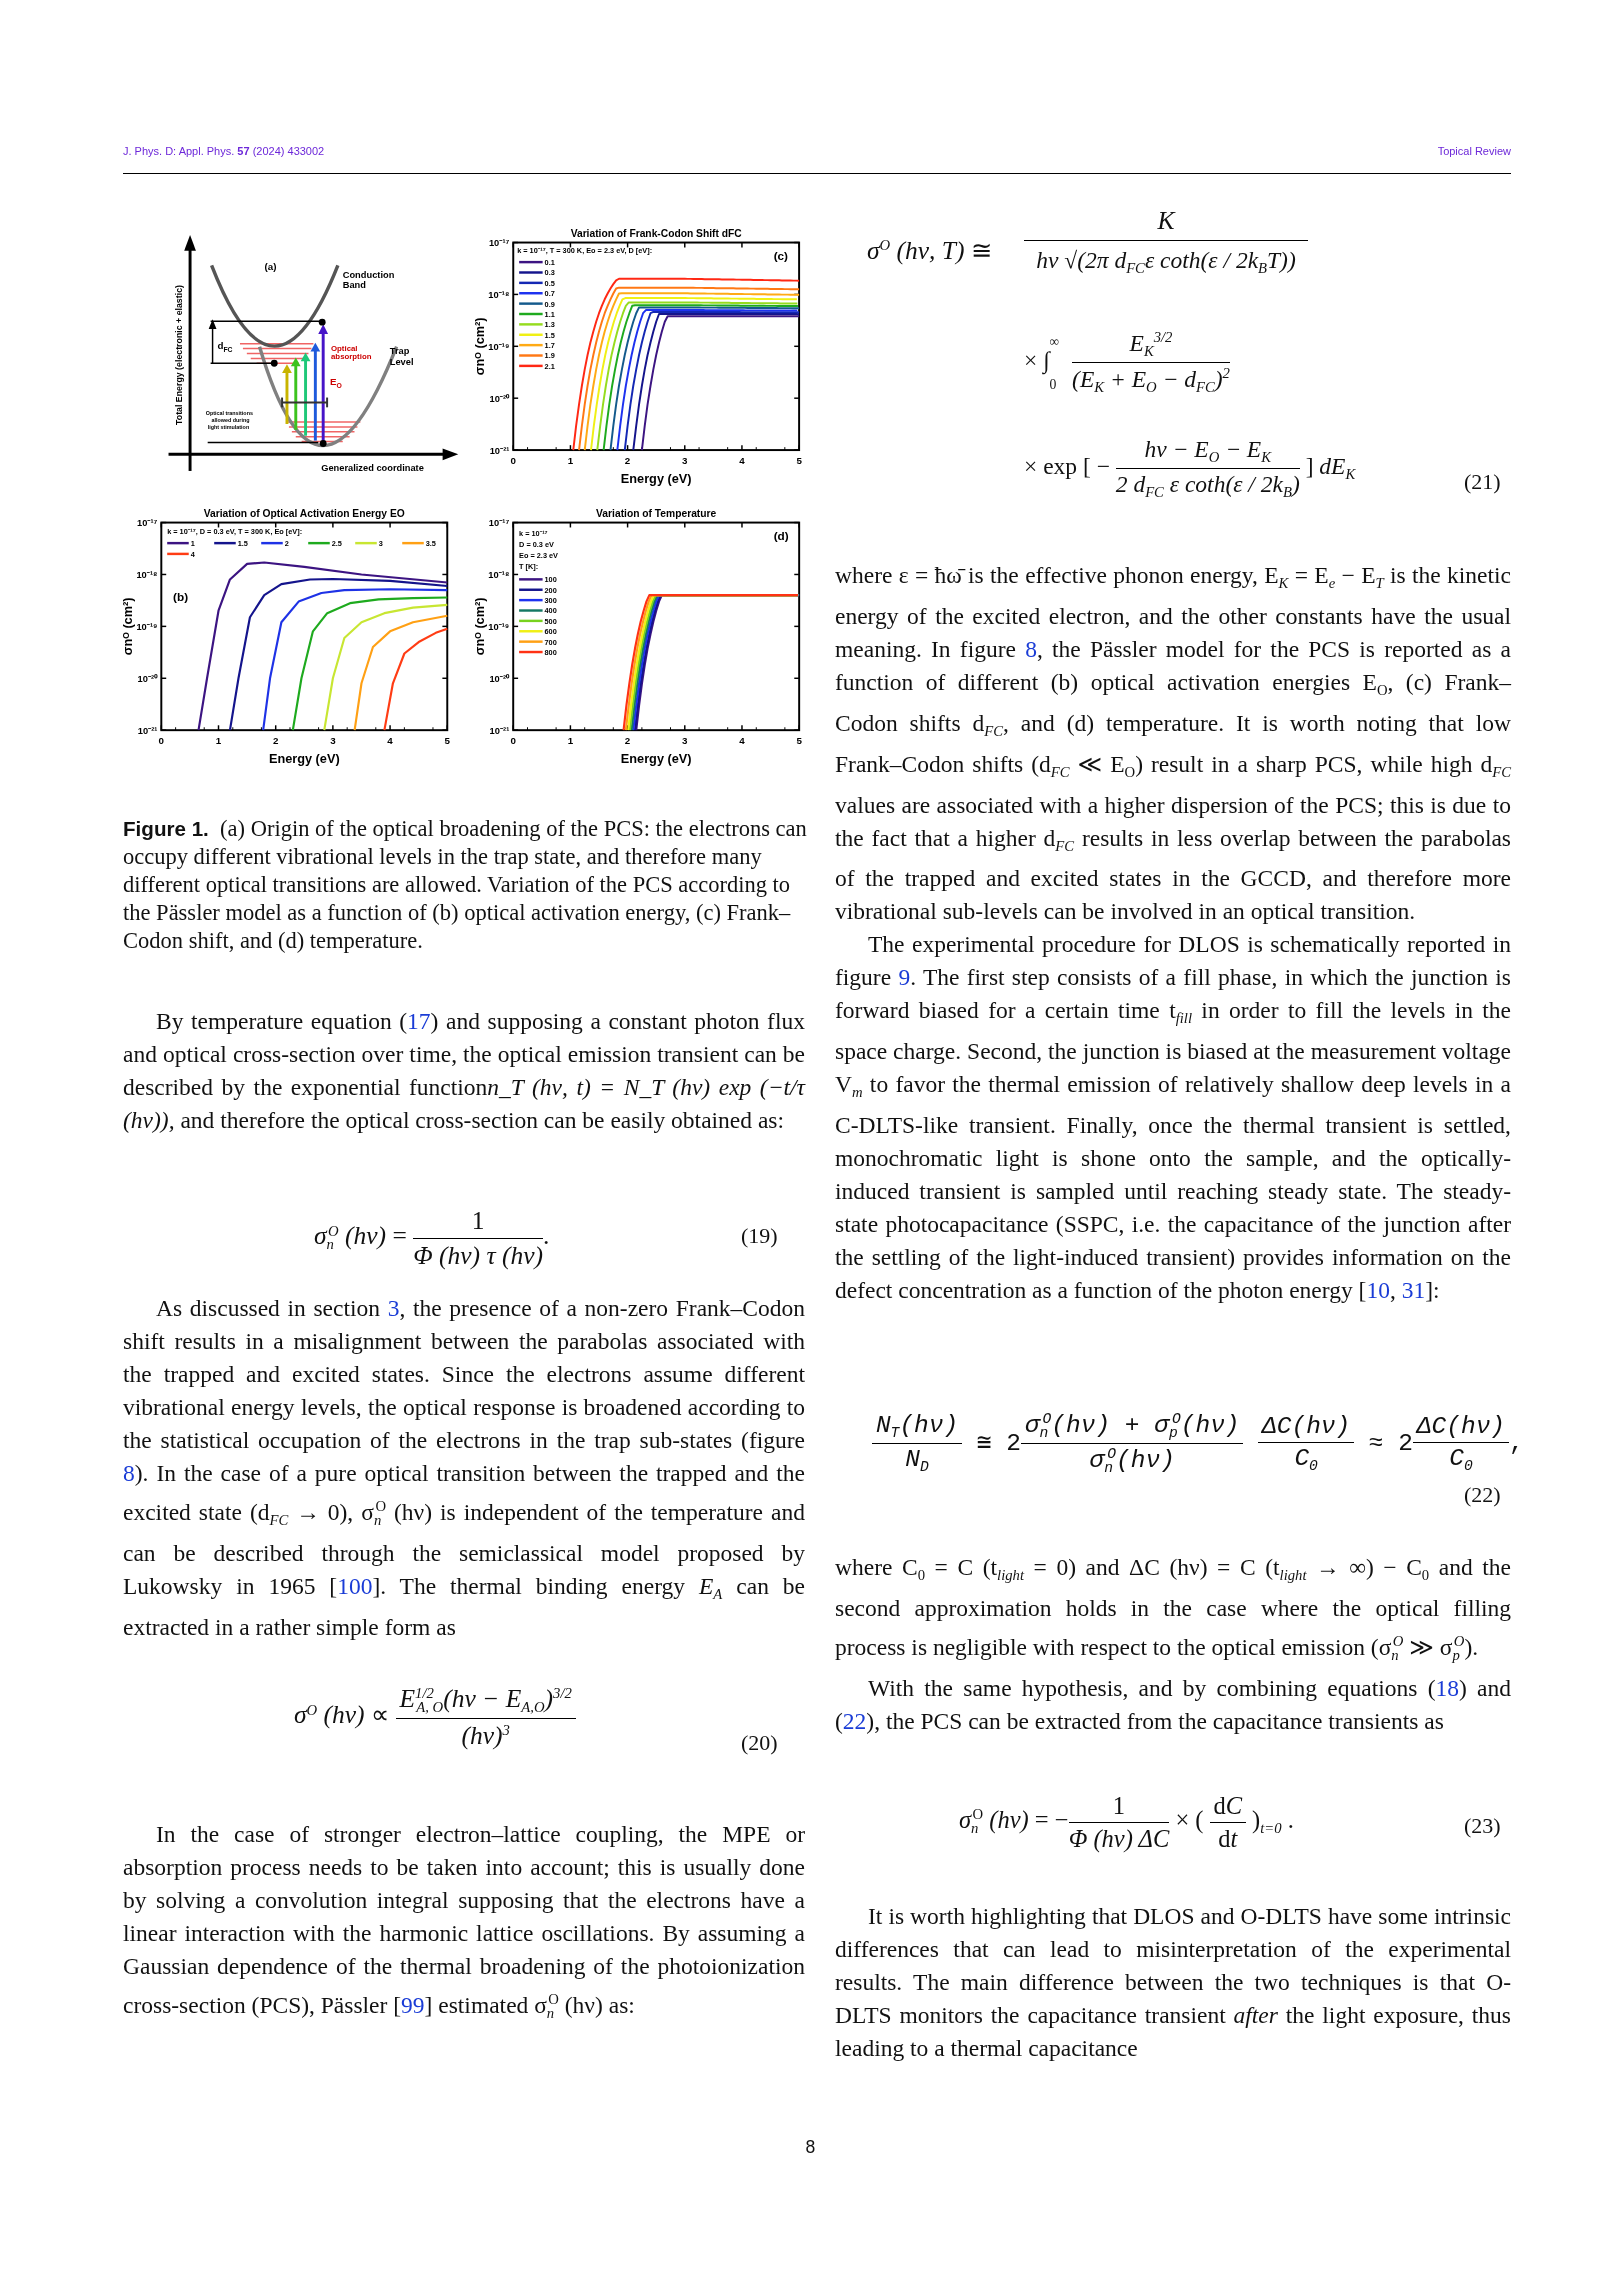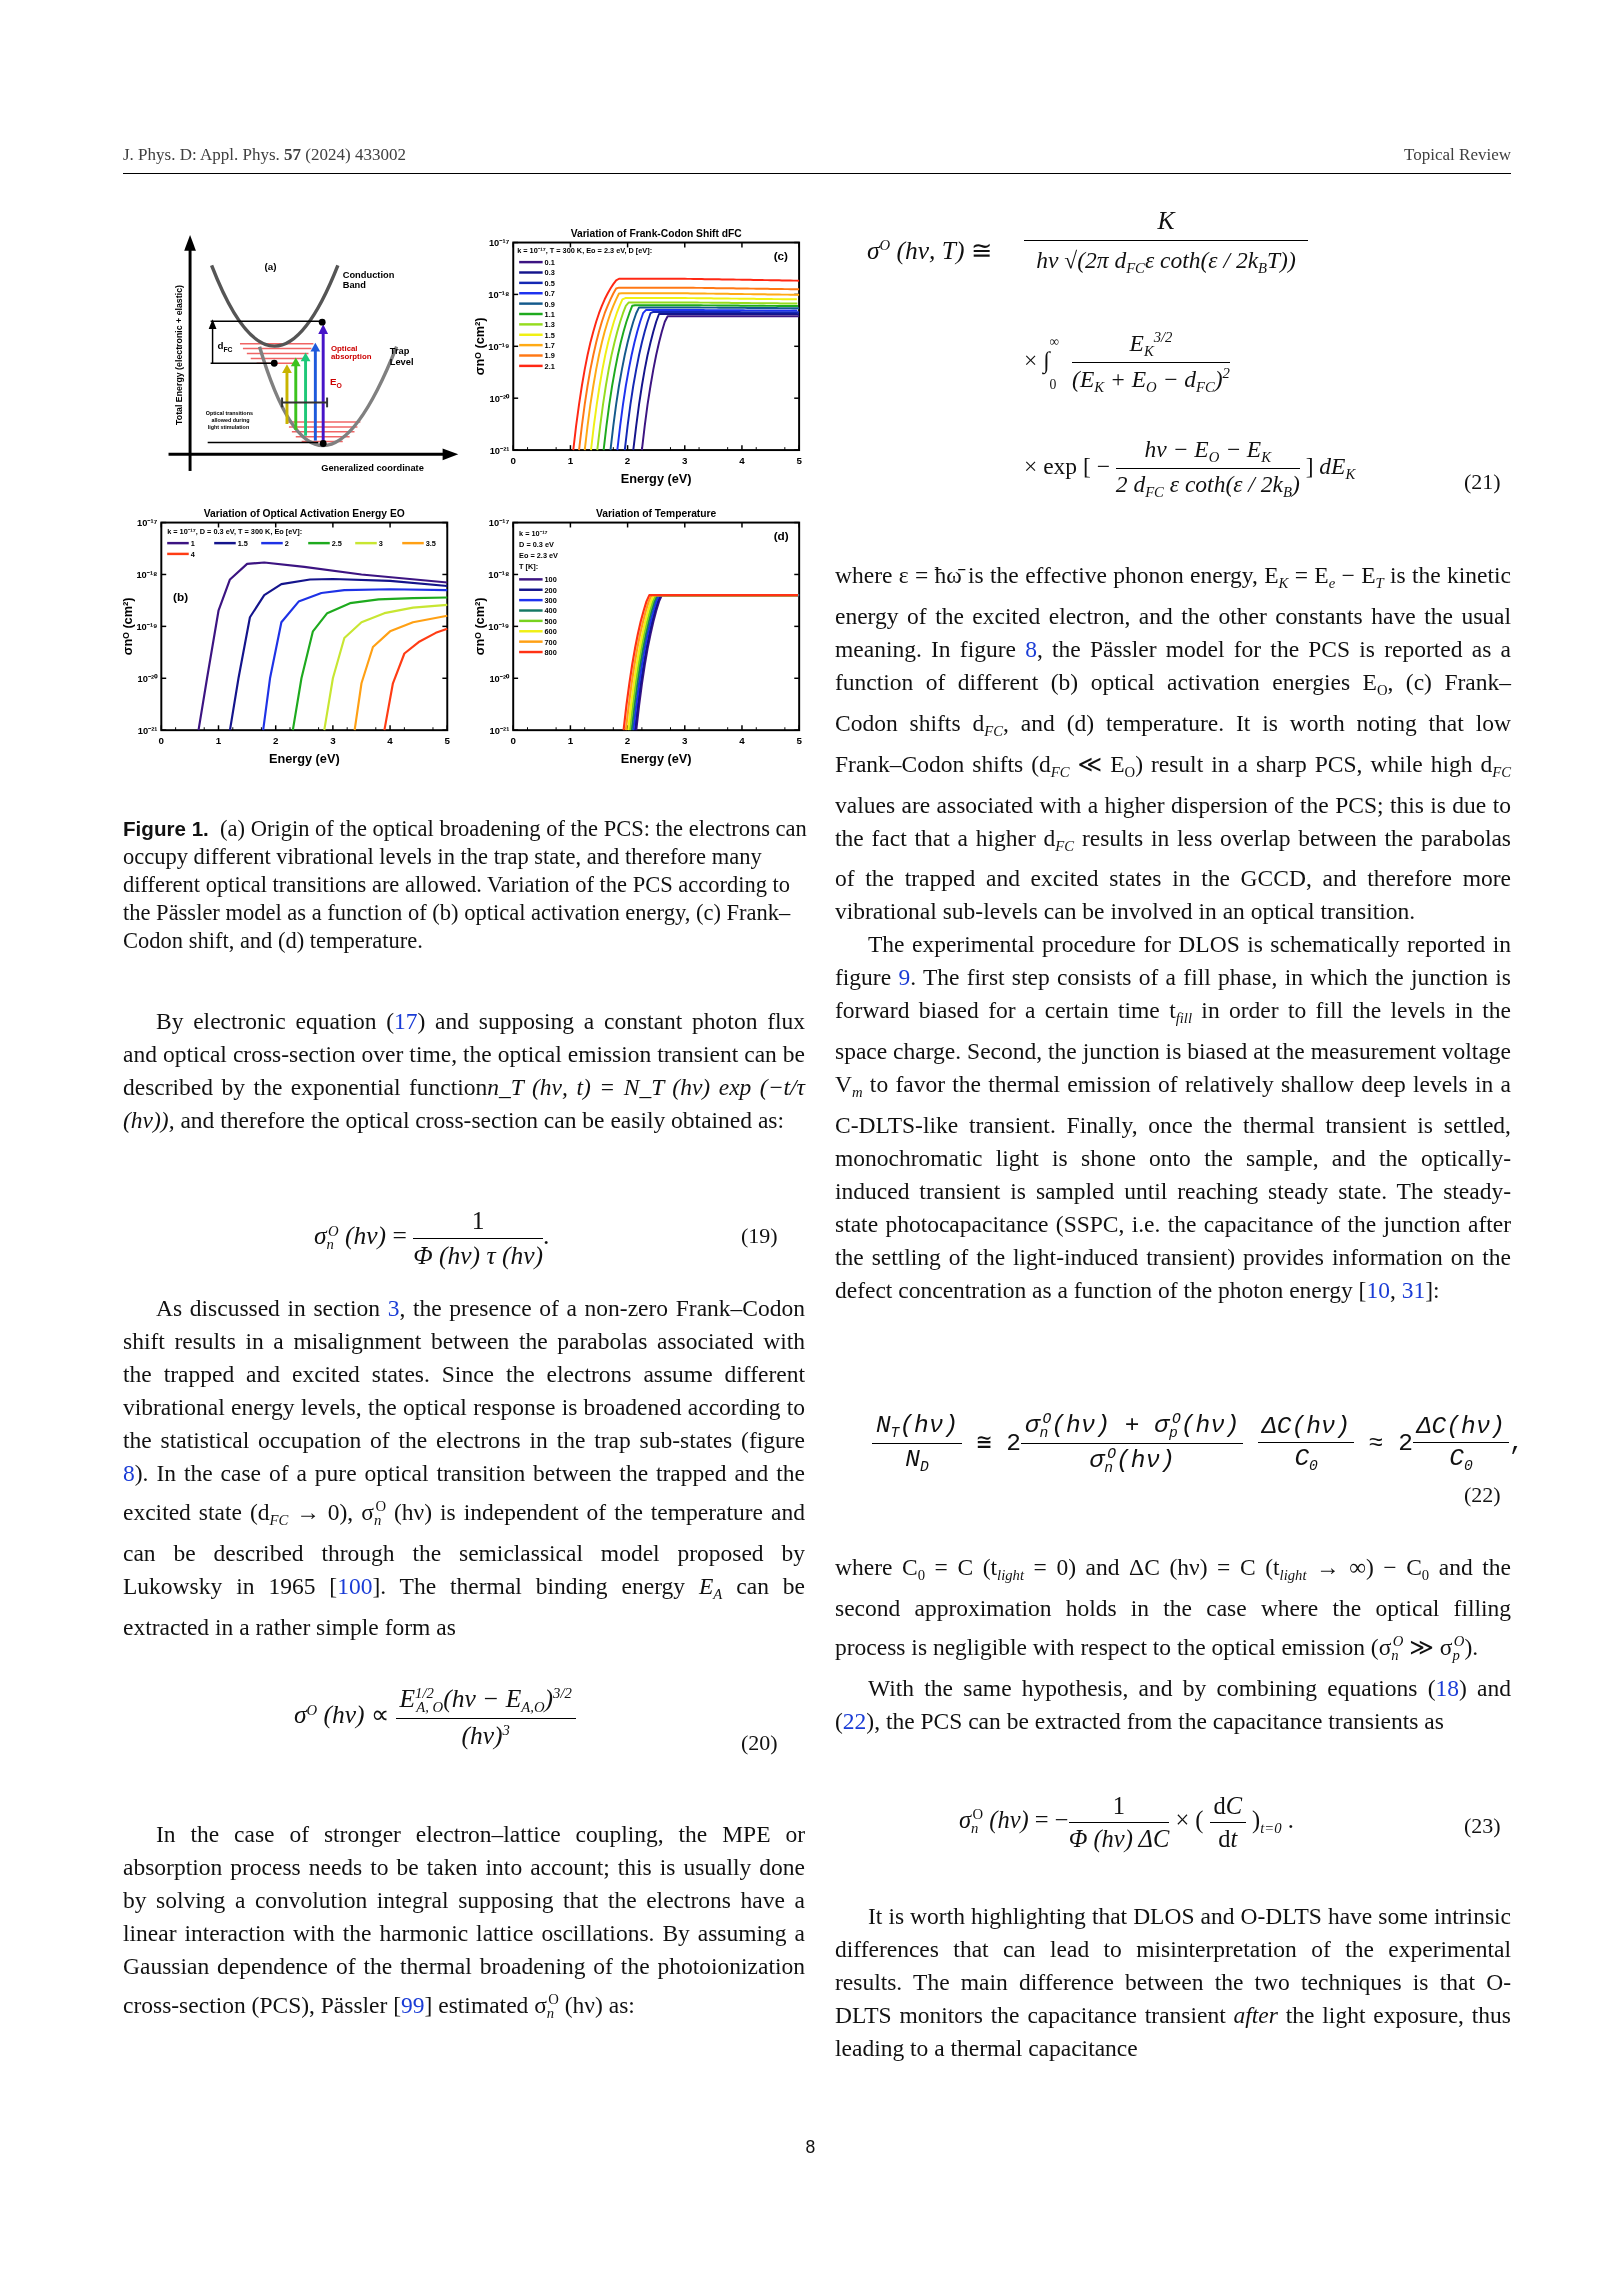--- a/index.html
+++ b/index.html
@@ -1,17 +1,17 @@
 <!DOCTYPE html>
 <html><head>
 <meta charset="utf-8">
 <style>
   html, body { margin:0; padding:0; background:#fff; }
   body { width:1621px; height:2293px; position:relative; overflow:hidden; font-family:"Liberation Serif", serif; color:#111; }
-  .hdr { position:absolute; top:145px; left:123px; right:110px; height:23.5px; font-family:Liberation Serif, serif; font-size:17px; color:#404040; }
+  .hdr { position:absolute; top:145px; left:123px; right:110px; height:23.5px; font-family:Liberation Sans, sans-serif; font-size:11px; color:#6d28d9; }
   .hdr .left { position:absolute; left:0; top:0; }
   .hdr .right { position:absolute; right:0; top:0; }
   .hdr-rule { position:absolute; top:173px; left:123px; width:1388px; height:1px; background:#000; }
   .col { position:absolute; font-size:23.5px; line-height:33px; text-align:justify; }
   .col-left { left:123px; width:682px; }
   .col-right { left:835px; width:676px; }
   .para { text-indent:33px; margin:0; }
   .noindent { text-indent:0; }
   .link { color:#1a3cd6; }
   .it { font-style:italic; }
@@ -354,21 +354,21 @@
     </svg>
 </div>
 
 <div class="caption">
   <span class="lbl">Figure 1.</span>&nbsp;
   <span>(a) Origin of the optical broadening of the PCS: the electrons can occupy different vibrational levels in the trap state, and therefore many different optical transitions are allowed. Variation of the PCS according to the Pässler model as a function of (b) optical activation energy, (c) Frank–Codon shift, and (d) temperature.</span>
 </div>
 
 <div class="col col-left" style="top:1005px;">
   <p class="para">
-    <span>By electronic equation (</span><span class="link">17</span><span>) and supposing a constant photon flux and optical cross-section over time, the optical emission transient can be described by the exponential function</span><span class="it">n_T (hν, t) = N_T (hν) exp (−t/τ (hν)),</span><span> and therefore the optical cross-section can be easily obtained as:</span>
+    <span>By temperature equation (</span><span class="link">17</span><span>) and supposing a constant photon flux and optical cross-section over time, the optical emission transient can be described by the exponential function</span><span class="it">n_T (hν, t) = N_T (hν) exp (−t/τ (hν)),</span><span> and therefore the optical cross-section can be easily obtained as:</span>
   </p>
 </div>
 
 <div class="eq" style="left:314px; top:1206px;">
   <span class="it">σ</span><span class="sub it">n</span><span class="sup it" style="margin-left:-5.9px">O</span> <span class="it">(hν)</span> =
   <span class="frac"><span class="num">1</span><span class="den it">Φ (hν) τ (hν)</span></span>.
 </div>
 <div class="eqnum" style="left:741px; top:1223px;">(19)</div>
 
 <div class="col col-left" style="top:1292px;">

